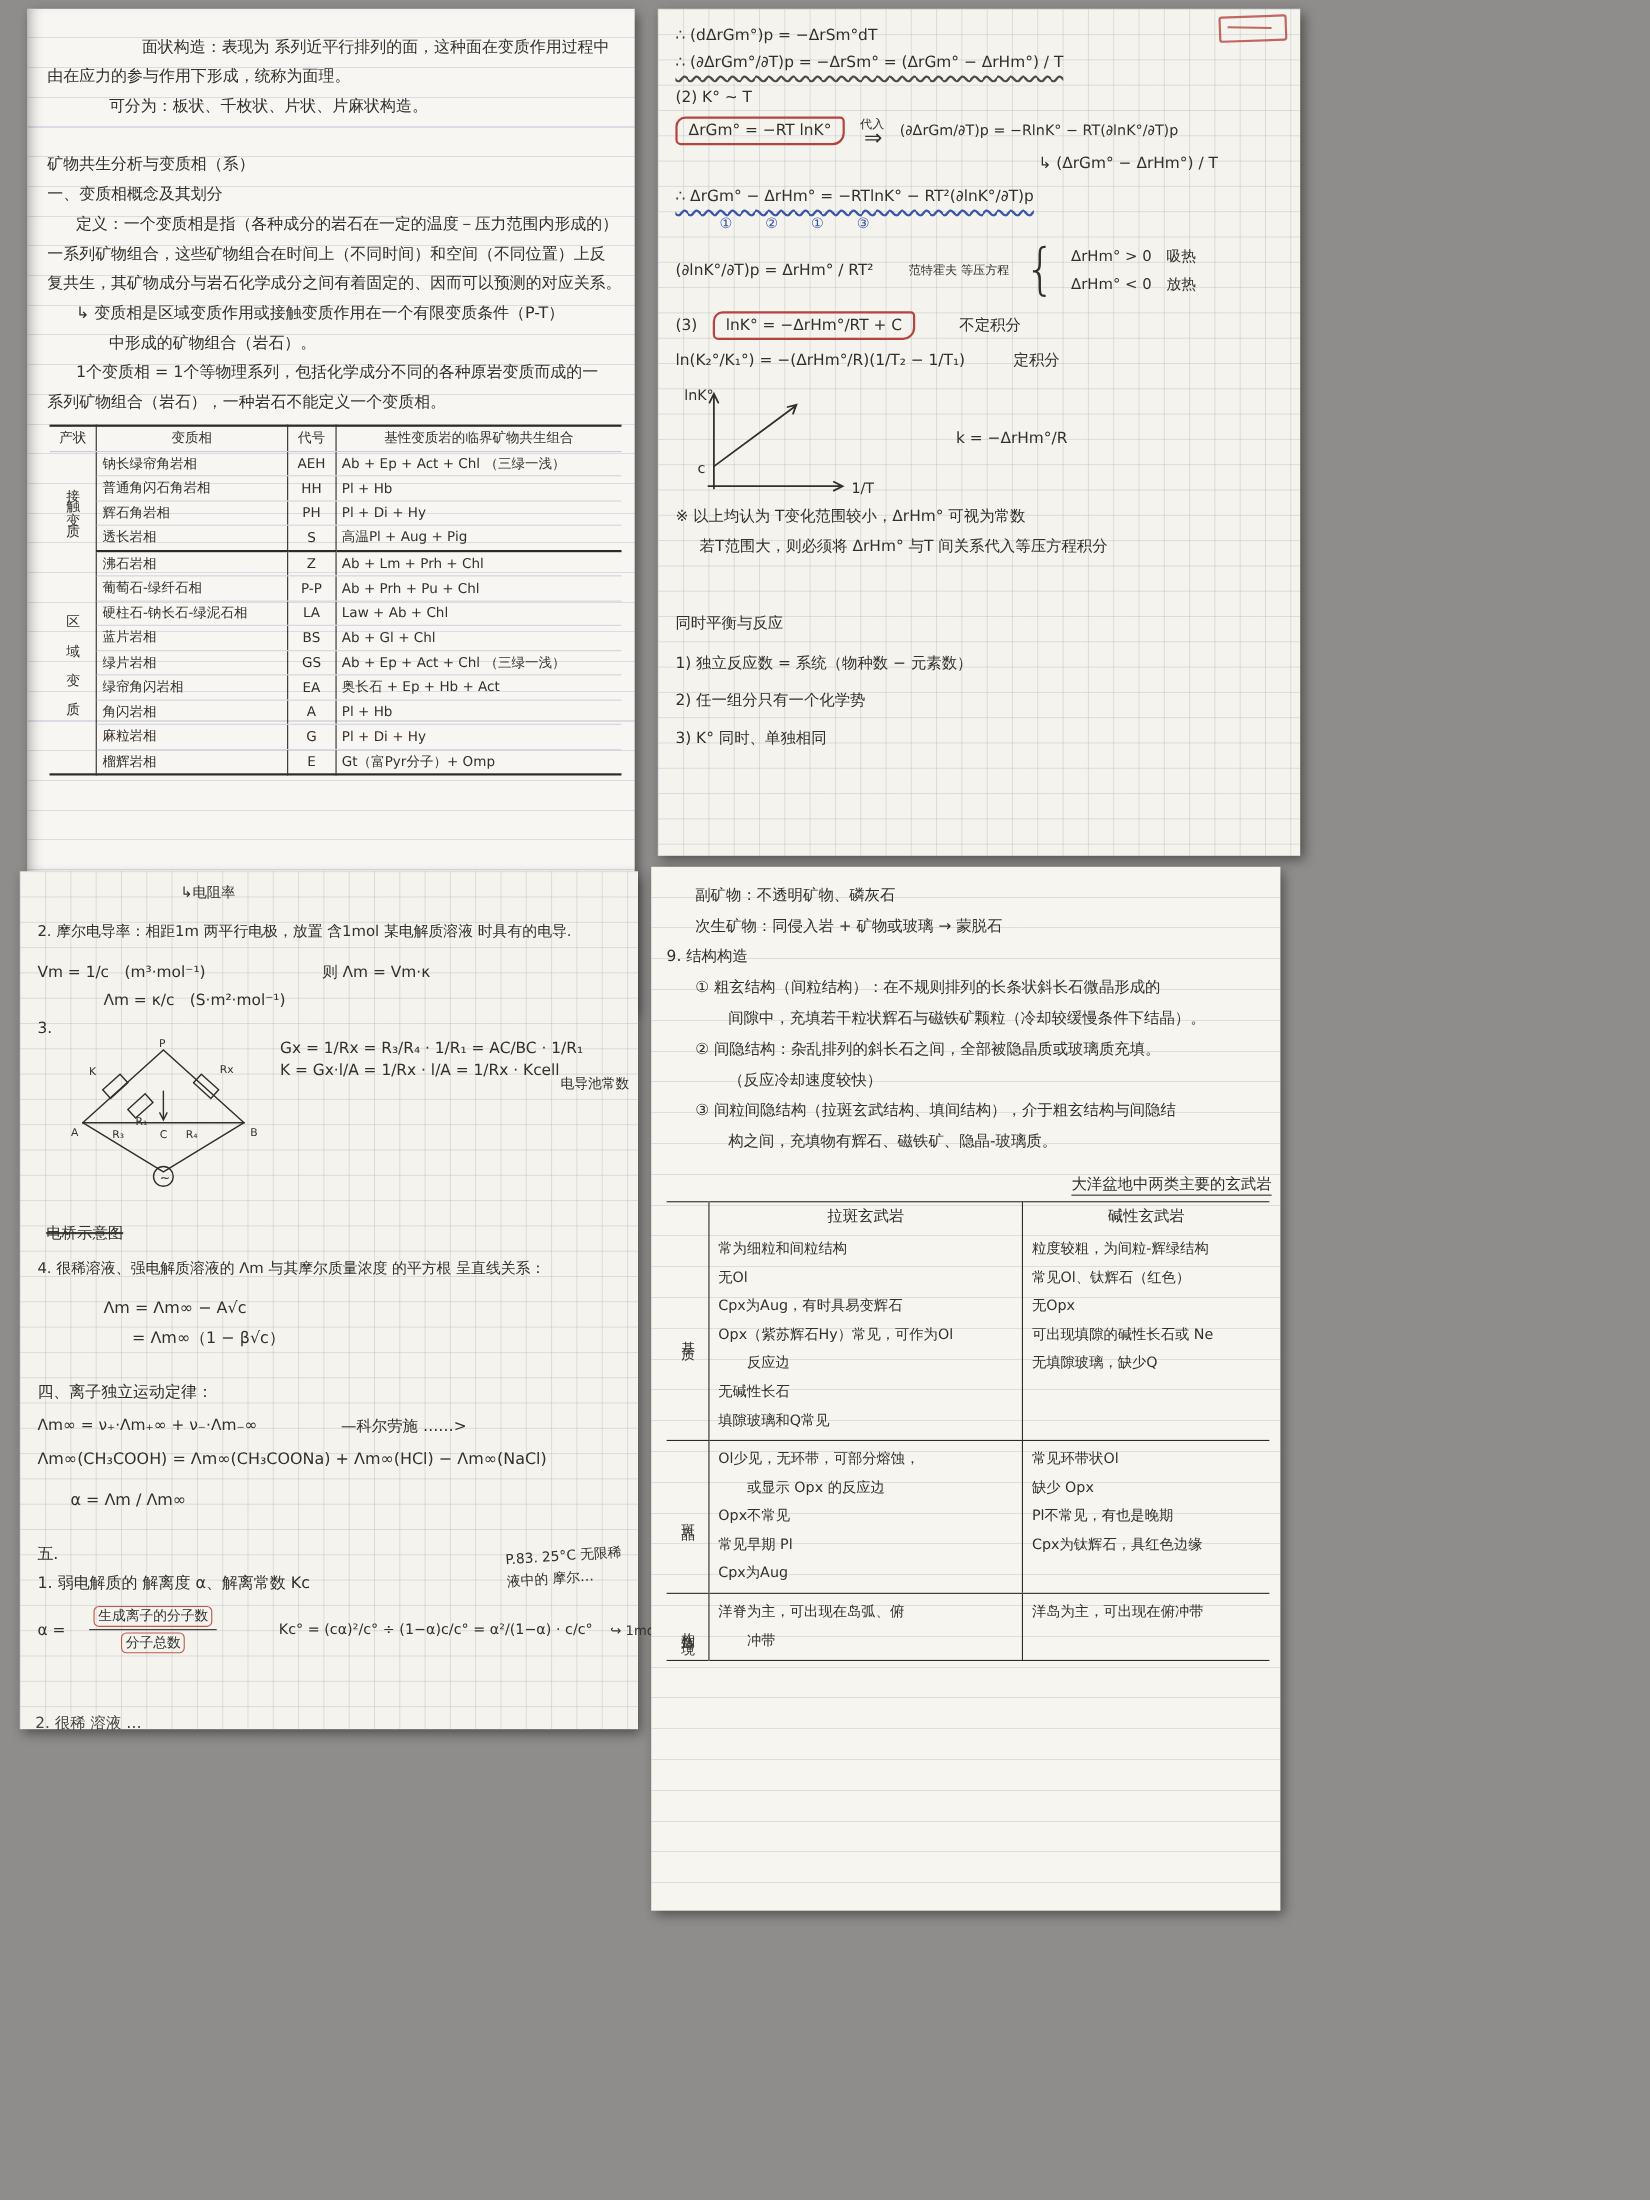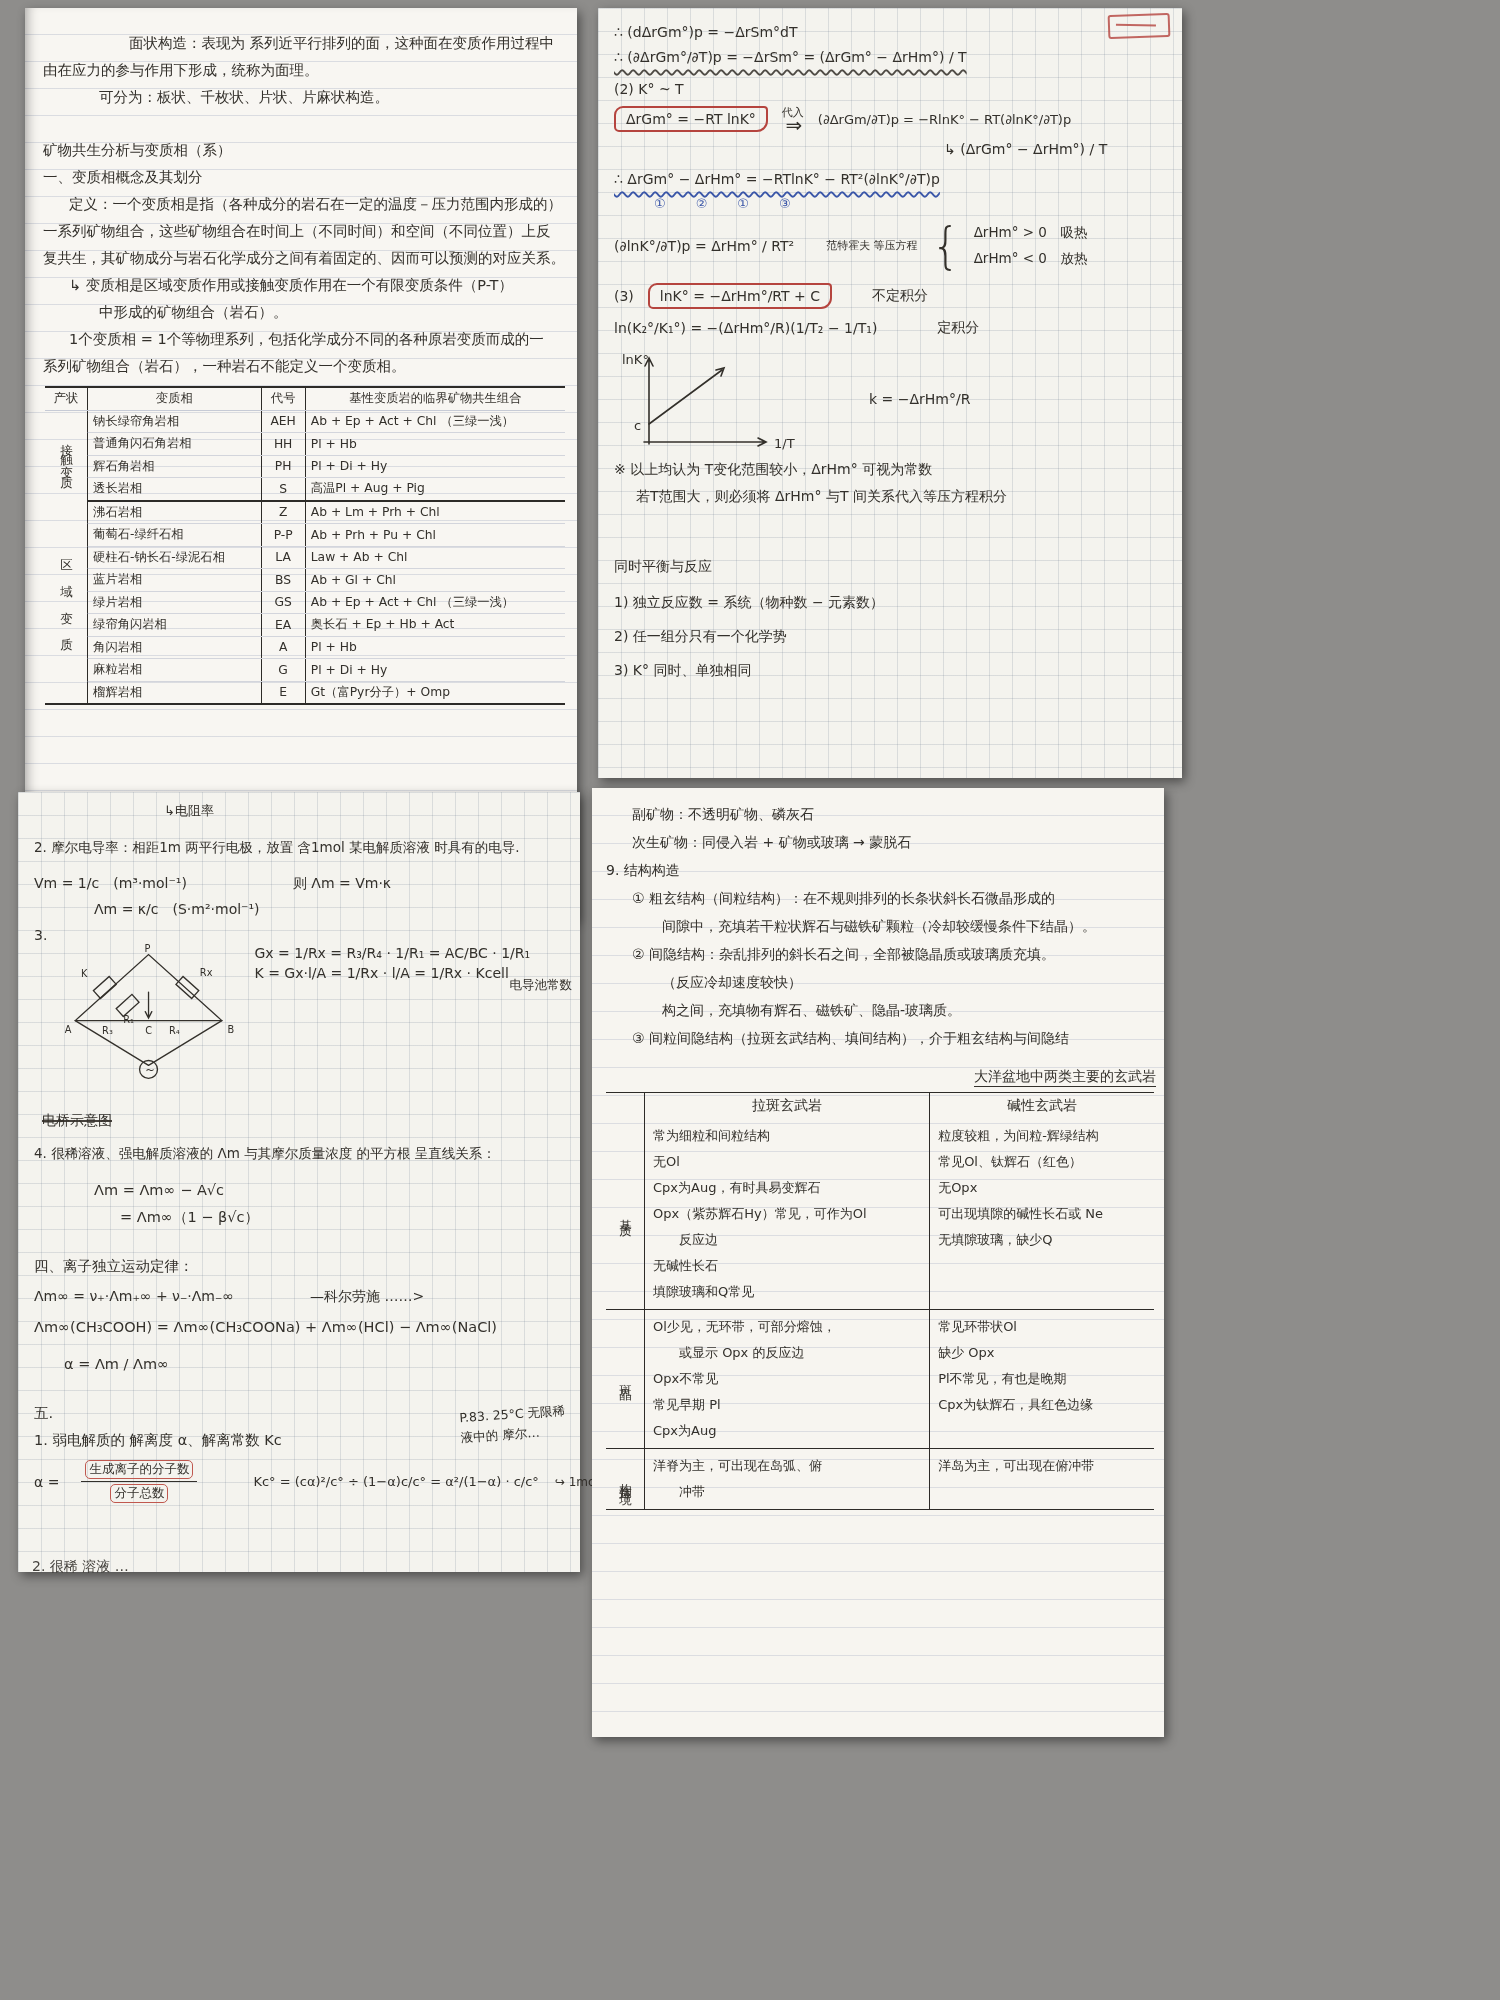--- a/index.html
+++ b/index.html
@@ -209,21 +209,21 @@
           <span>ΔrHm° &lt; 0　放热</span>
         </span>
       </div>
       <div class="trline flexrow" style="margin-top:12px;">
         <span>(3)</span>
         <span class="redbox">lnK° = −ΔrHm°/RT + C</span>
         <span style="margin-left:26px;">不定积分</span>
       </div>
       <div class="trline flexrow" style="margin-top:10px;">
         <span>ln(K₂°/K₁°) = −(ΔrHm°/R)(1/T₂ − 1/T₁)</span>
-        <span style="margin-left:46px;text-align:center;">定积分</span>
+        <span style="margin-left:30px;text-align:center;">定积分</span>
       </div>
       <div class="trline flexrow">
         <svg width="215" height="106" viewBox="0 0 215 106">
           <path class="svgink" d="M35 98 L35 14 M31 20 L35 12 L39 20"></path>
           <path class="svgink" d="M30 96 L150 96 M144 92 L152 96 L144 100"></path>
           <path class="svgink" d="M35 78 L108 24 M102 24 L110 22 L107 30"></path>
           <text x="8" y="18" font-size="13">lnK°</text>
           <text x="20" y="84" font-size="13">c</text>
           <text x="160" y="102" font-size="13">1/T</text>
         </svg>
@@ -311,22 +311,22 @@
 
   <div class="page paper-lined" style="left:592px;top:788px;width:572px;height:949px;">
     <div class="br-body">
       <div class="br-ln ind1">副矿物：不透明矿物、磷灰石</div>
       <div class="br-ln ind1">次生矿物：同侵入岩 + 矿物或玻璃 → 蒙脱石</div>
       <div class="br-ln">9. 结构构造</div>
       <div class="br-ln ind1">① 粗玄结构（间粒结构）：在不规则排列的长条状斜长石微晶形成的</div>
       <div class="br-ln ind2">间隙中，充填若干粒状辉石与磁铁矿颗粒（冷却较缓慢条件下结晶）。</div>
       <div class="br-ln ind1">② 间隐结构：杂乱排列的斜长石之间，全部被隐晶质或玻璃质充填。</div>
       <div class="br-ln ind2">（反应冷却速度较快）</div>
+      <div class="br-ln ind1">③ 间粒间隐结构（拉斑玄武结构、填间结构），介于粗玄结构与间隐结</div>
       <div class="br-ln ind2">构之间，充填物有辉石、磁铁矿、隐晶-玻璃质。</div>
-      <div class="br-ln ind1">③ 间粒间隐结构（拉斑玄武结构、填间结构），介于粗玄结构与间隐结</div>
 
       <div class="br-title">大洋盆地中两类主要的玄武岩</div>
 
       <table class="br-table">
         <thead>
           <tr>
             <th class="lblcol"></th>
             <th class="sep">拉斑玄武岩</th>
             <th class="sep">碱性玄武岩</th>
           </tr>

